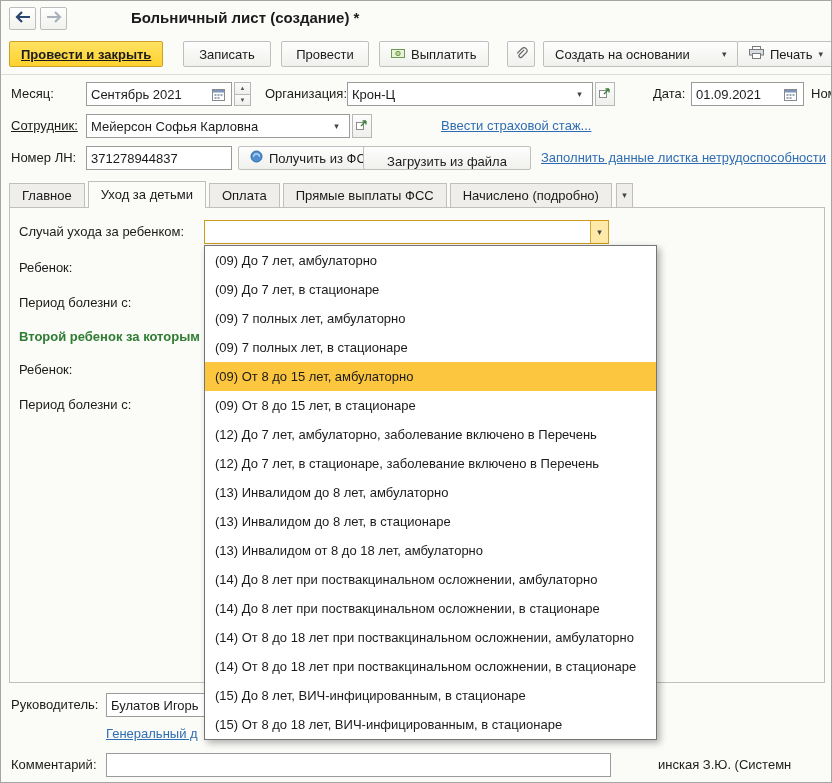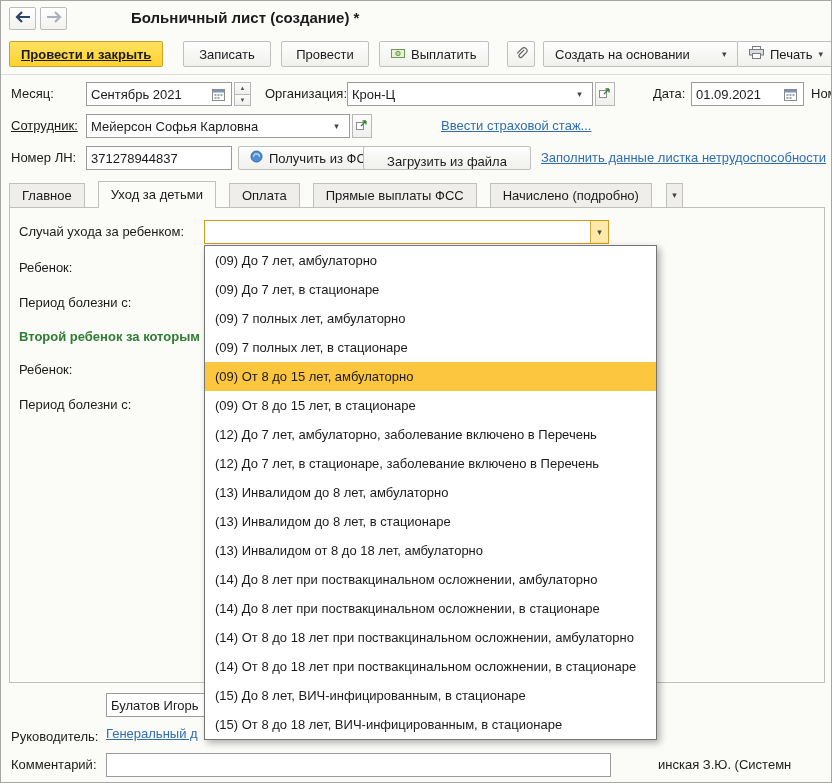--- a/index.html
+++ b/index.html
@@ -59,21 +59,21 @@
 
   .link {
     position: absolute; line-height: 24px; color: #2f6db3;
     text-decoration: underline; white-space: nowrap; cursor: pointer;
   }
   .sep { position: absolute; left: 0; width: 832px; height: 1px; background: #dcdcda; }
 
   .tabs-row { position: absolute; left: 8px; top: 180px; height: 27px; display: flex; align-items: flex-end; z-index: 5; }
   .tabs { display: flex; align-items: flex-end; }
   .tab {
-    height: 25px; line-height: 23px; padding: 0 12px; margin-right: 13px;
+    height: 25px; line-height: 23px; padding: 0 12px; margin-right: 3px;
     background: #efeeeb; border: 1px solid #bfbfbf; white-space: nowrap; cursor: default;
   }
   .tab.active { height: 27px; line-height: 25px; background: #fbfbf8; border-bottom: none; }
   .tab-more {
     width: 17px; height: 25px; margin-left: 1px;
     background: #efeeeb; border: 1px solid #bfbfbf;
     display: flex; align-items: center; justify-content: center;
   }
   .panel {
     position: absolute; left: 8px; top: 206px; width: 816px; height: 476px;
@@ -288,21 +288,21 @@
         <span>▾</span>
       </span>
   </div>
 
   <div class="lbl" style="left:18px; top:255px; z-index:2;">Ребенок:</div>
   <div class="lbl" style="left:18px; top:290px; z-index:2;">Период болезни с:</div>
   <div class="group-title" style="left:18px; top:324px; z-index:2;">Второй ребенок за которым с</div>
   <div class="lbl" style="left:18px; top:357px; z-index:2;">Ребенок:</div>
   <div class="lbl" style="left:18px; top:392px; z-index:2;">Период болезни с:</div>
 
-  <div class="lbl" style="left:10px; top:692px;margin-top:32px;">Руководитель:</div>
+  <div class="lbl" style="left:10px; top:692px;">Руководитель:</div>
   <div class="field" style="left:105px; top:692px; width:505px;">
     <span class="val">Булатов Игорь</span>
   </div>
   <div class="link" style="left:105px; top:721px;">Генеральный д</div>
 
   <div class="lbl" style="left:10px; top:752px;">Комментарий:</div>
   <div class="field" style="left:105px; top:752px; width:505px;">
     <span class="val"></span>
   </div>
   <div class="lbl" style="left:657px; top:752px;">инская З.Ю. (Системн</div>

